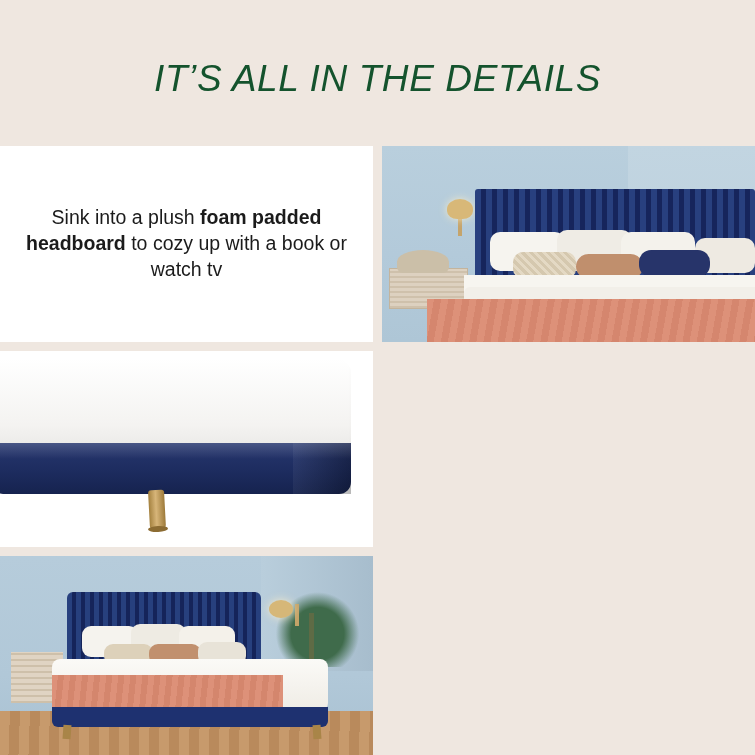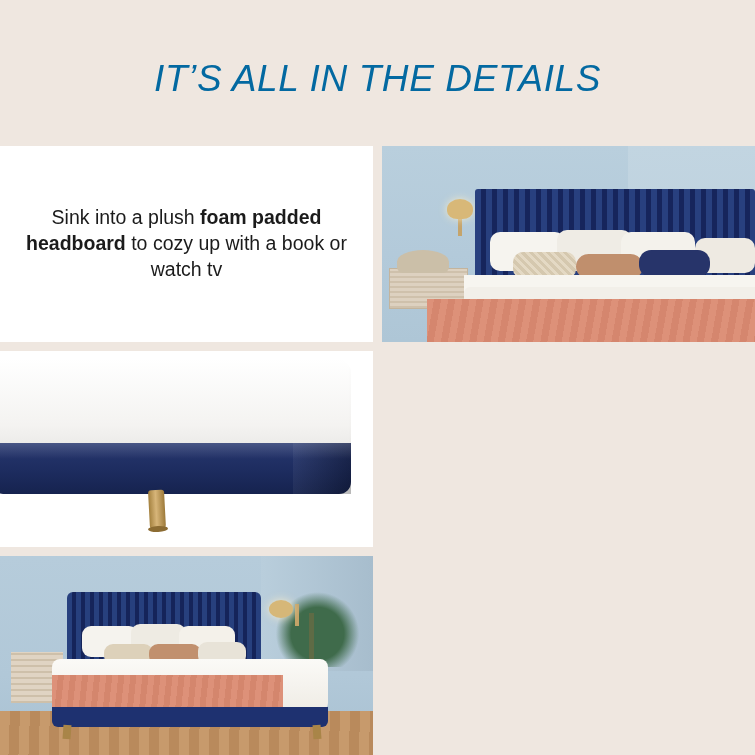--- a/index.html
+++ b/index.html
@@ -11,21 +11,21 @@
   }
   .page {
     position: relative;
     width: 755px; height: 755px;
     background: #efe7e0;
   }
   .heading {
     text-align: center;
     font-size: 37px;
     letter-spacing: 0.6px;
-    color: #0369a1;
+    color: #14532d;
     font-style: italic;
     font-weight: 400;
     padding-top: 58px;
     font-family: "Liberation Sans", sans-serif;
   }
   .grid {
     position: absolute;
     top: 146px; left: 0;
     width: 755px;
     height: 609px;

